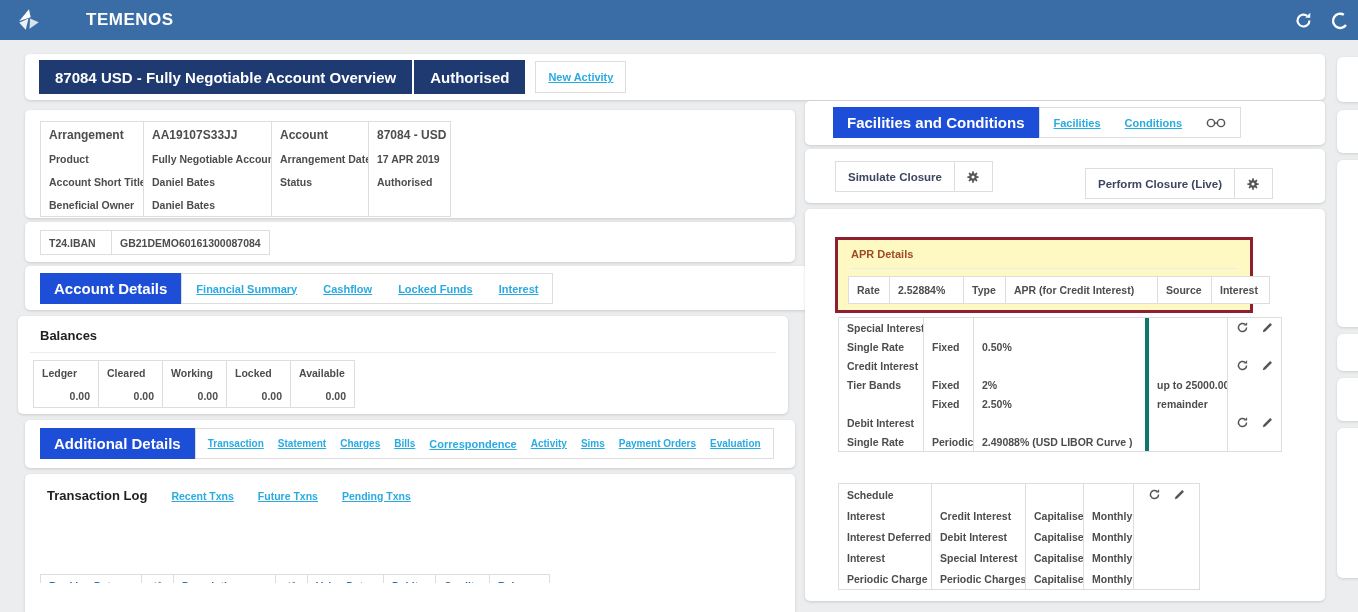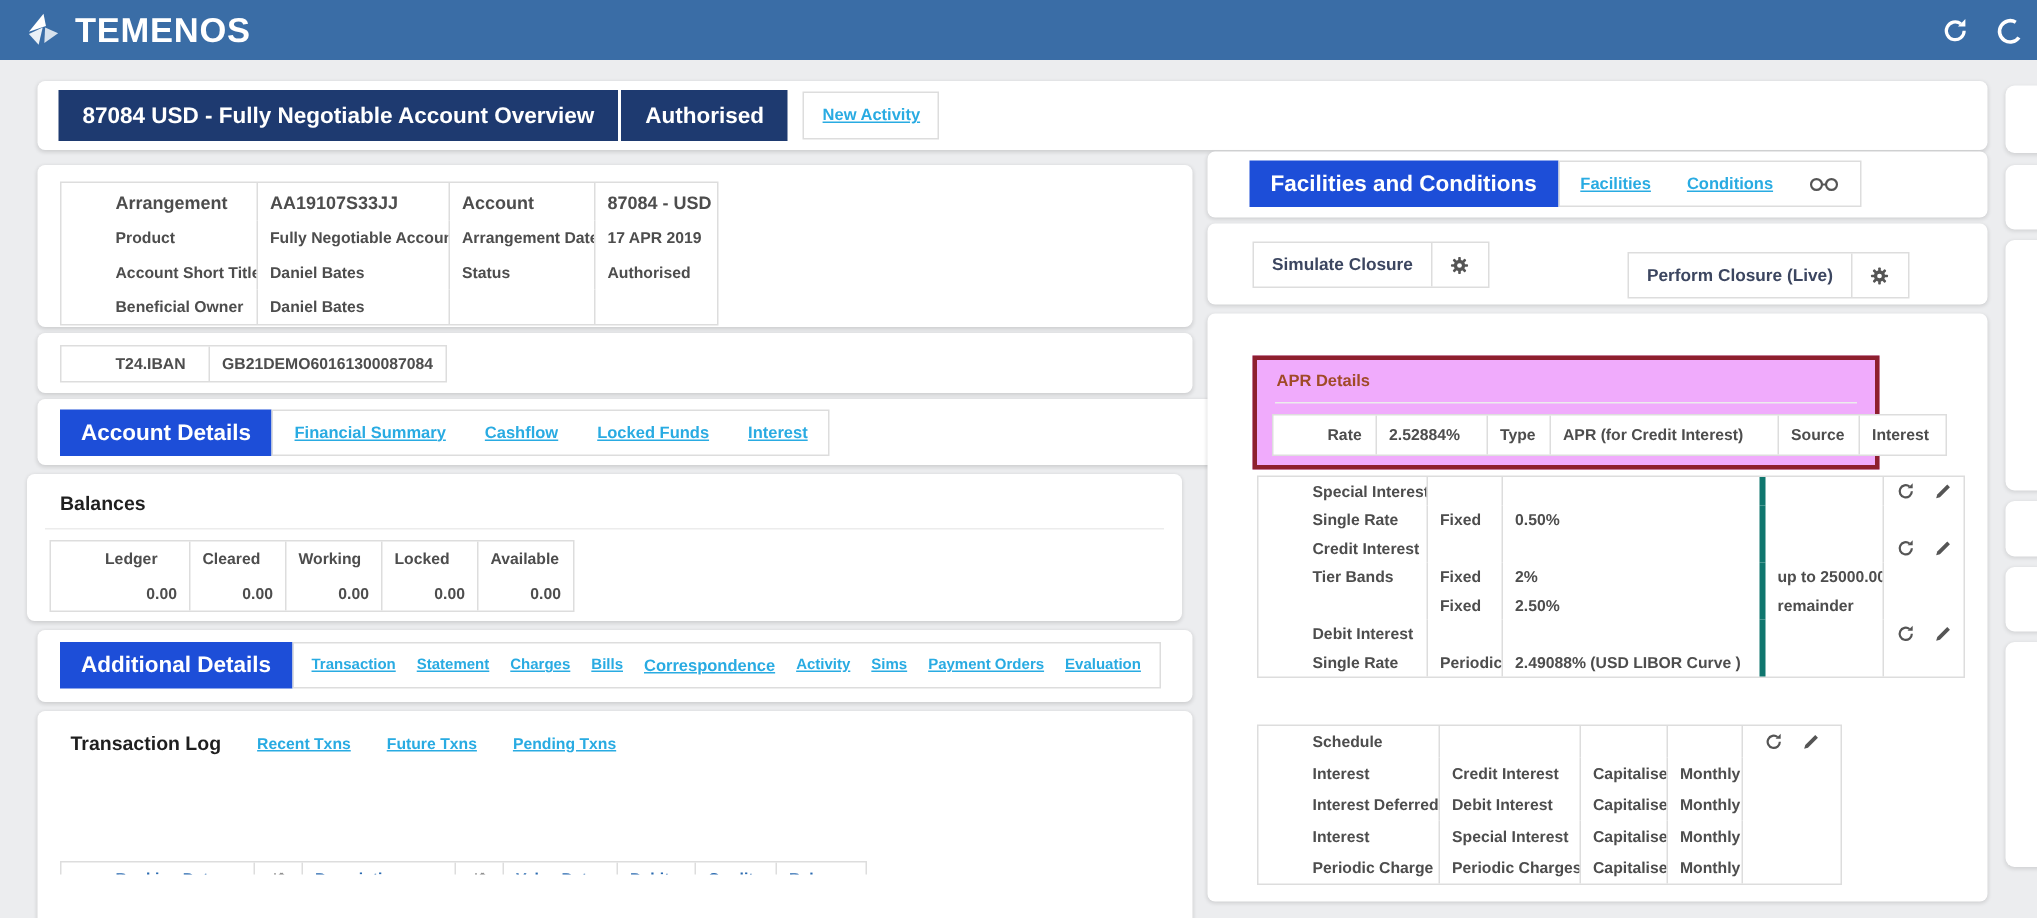--- a/index.html
+++ b/index.html
@@ -6,21 +6,21 @@
   html,body { width:1358px; height:612px; }
   body {
     position: relative; overflow: hidden;
     background: #ecedef;
     font-family: "Liberation Sans", "DejaVu Sans", sans-serif;
   }
   
   .topbar { position:absolute; left:0; top:0; width:1358px; height:40px;
     background:#3a6da6; display:flex; align-items:center; padding:0 16px; z-index:5; }
   .brand { display:flex; align-items:center; gap:8px; }
-  .brand-txt { color:#fff; font-size:23px; font-weight:700; letter-spacing:.5px; }
+  .brand-txt { color:#fff; font-size:17px; font-weight:700; letter-spacing:.5px;margin-left:36px; }
   .topbar-icons { margin-left:auto; display:flex; align-items:center; gap:16px; color:#fff; }
   .topbar-icons svg { width:19px; height:19px; cursor:pointer; }
 
   
   .card { position:absolute; background:#fff; border-radius:5px;
     box-shadow:0 1px 3px rgba(0,0,0,.14); }
   .sliver { position:absolute; left:1337px; width:30px; background:#fff;
     border-radius:6px; box-shadow:0 1px 3px rgba(0,0,0,.12); }
 
   
@@ -29,21 +29,21 @@
   .lblue { color:#2a6ab0; } .rust { color:#a04a28; }
   .dark { color:#4d4d4d; } .blk { color:#1f1f1f; }
   .badge { display:inline-flex; align-items:center; background:#1d4ed8; color:#fff;
     font-weight:700; font-size:15px; padding:0 14px; height:31px; white-space:nowrap; }
   .linkbox { display:inline-flex; align-items:center; border:1px solid #ddd;
     height:31px; padding:0 14px; }
   .hdr { font-size:13px; font-weight:700; color:#1f1f1f; }
 
   
   .tbl { display:inline-flex; flex-direction:column; border:1px solid #ddd; background:#fff; }
-  .tr  { display:flex;margin-left:28px; }
+  .tr  { display:flex; }
   .td  { display:flex; align-items:center; padding:0 8px; border-left:1px solid #ddd;
     font-size:10.5px; font-weight:700; color:#4d4d4d; height:23px; white-space:nowrap; overflow:hidden; }
   .td:first-child { border-left:0; }
   .num { justify-content:flex-end; }
 
   
   .arr .td:nth-child(1){width:102px}.arr .td:nth-child(2){width:128px}
   .arr .td:nth-child(3){width:97px}.arr .td:nth-child(4){width:82px}
   .arr .tr:first-child .td{font-size:12px;height:25px}
 
@@ -86,21 +86,21 @@
   
   .btnbox { position:absolute; display:inline-flex; border:1px solid #ddd; background:#fff; }
   .btnlabel { padding:0 12px; height:29px; display:flex; align-items:center;
     font-weight:700; font-size:11.5px; color:#3c4660; white-space:nowrap; }
   .btngear { width:38px; height:29px; border-left:1px solid #ddd; display:flex;
     align-items:center; justify-content:center; color:#555; cursor:pointer; }
   .btngear svg { width:14px; height:14px; }
 
   .ico { width:13px; height:13px; color:#555; cursor:pointer; flex:none; }
   .divider { position:absolute; border-top:1px solid #ececec; }
-  .aprbox { position:absolute; border:3px solid #8e1f2e; background:#f0abfc; }
+  .aprbox { position:absolute; border:3px solid #8e1f2e; background:#fef9c3; }
   .apr-title { position:absolute; left:13px; top:8px; font-size:11px; font-weight:700; color:#a04a28; }
 </style>
 </head>
 <body>
 
 <svg width="0" height="0" style="position:absolute">
   <symbol id="i-refresh" viewBox="0 0 16 16">
     <path d="M13 8a5 5 0 1 1-1.9-3.9" fill="none" stroke="currentColor" stroke-width="1.8"></path>
     <path d="M13.7 1.4v4.2H9.5z" fill="currentColor"></path>
   </symbol>

